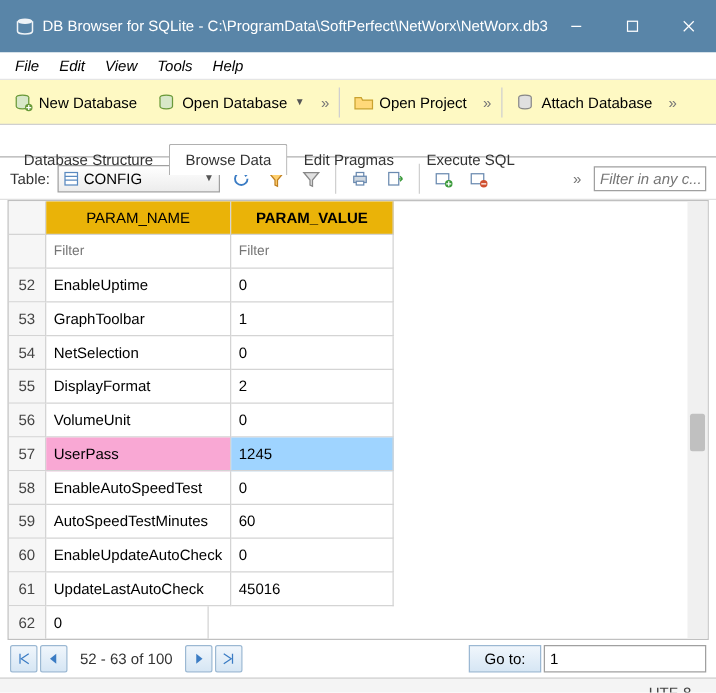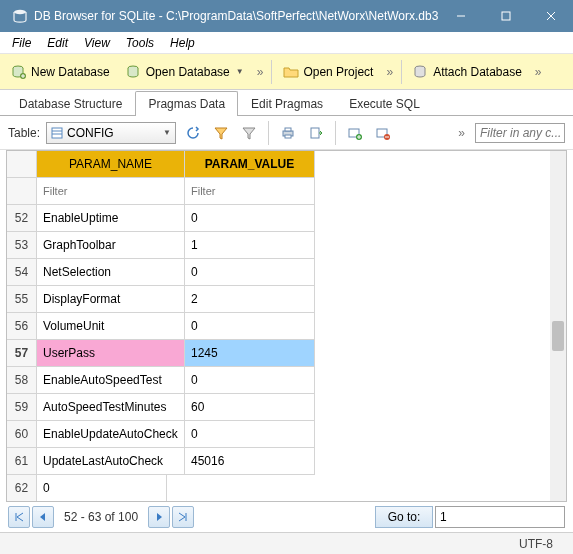--- a/index.html
+++ b/index.html
@@ -1,54 +1,54 @@
 <!DOCTYPE html>
 <html><head>
 <meta charset="utf-8">
 <style>
 * { box-sizing: border-box; margin: 0; padding: 0; font-family: "Segoe UI", Tahoma, sans-serif; font-size: 12px; }
 body { width: 573px; height: 554px; background: #fff; overflow: hidden; }
 
-.titlebar { height: 32px; background: #5985a8; color: #fff; display: flex; align-items: center; padding-left: 12px; }
+.titlebar { height: 42px; background: #5985a8; color: #fff; display: flex; align-items: center; padding-left: 12px; }
 .titlebar .icon { width: 16px; height: 16px; margin-right: 6px; }
 .titlebar .title { flex: 1; font-size: 12px; white-space: nowrap; overflow: hidden; }
 .titlebar .wbtn { width: 45px; height: 30px; display: flex; align-items: center; justify-content: center; color: #fff; }
 
 .menubar { height: 22px; background: #fff; display: flex; align-items: center; padding: 0 4px; border-bottom: 1px solid #e5e5e5; font-style: italic; }
 .menubar .mitem { padding: 2px 8px; }
 
 .toolbar { height: 36px; background: #fef9c3; border-bottom: 1px solid #d0d0d0; display: flex; align-items: center; padding: 0 4px; gap: 2px; }
 .tbtn { display: flex; align-items: center; gap: 4px; padding: 4px 6px; border: 1px solid transparent; border-radius: 2px; }
 .sep { width: 1px; height: 24px; background: #d0d0d0; margin: 0 2px; }
 .chev { color: #777; padding: 0 4px; }
 .dicon { width: 16px; height: 16px; }
 
 .tabs { height: 26px; display: flex; align-items: flex-end; padding: 0 6px; border-bottom: 1px solid #b0b0b0; background: #fff; }
-.tab { padding: 5px 12px; border: 1px solid transparent; border-bottom: none; color: #333; position: relative; top: 1px; }
+.tab { padding: 5px 12px; border: 1px solid transparent; border-bottom: none; color: #333; position: relative; top: 15px; }
 .tab.active { border-color: #b0b0b0; background: #fff; border-top-left-radius: 2px; border-top-right-radius: 2px; }
 
 .controls { height: 34px; display: flex; align-items: center; padding: 4px 8px; gap: 6px; border-bottom: 1px solid #e0e0e0; }
 .controls label { color: #333; }
 .tablesel { width: 130px; height: 22px; border: 1px solid #a0a0a0; background: linear-gradient(#fff,#ececec); display: flex; align-items: center; padding: 0 4px; justify-content: space-between; }
 .ibtn { width: 22px; height: 22px; display: flex; align-items: center; justify-content: center; border: 1px solid transparent; border-radius: 2px; }
 .spacer { flex: 1; }
 .filterany { width: 90px; height: 20px; border: 1px solid #a0a0a0; padding: 0 4px; color: #888; font-style: italic; }
 
 .gridwrap { position: relative; height: 352px; border: 1px solid #c0c0c0; margin: 0 6px; background: #fff; display: flex; }
 .grid { flex: 1; overflow: hidden; }
 .grow { display: flex; height: 27px; }
 .ghcell, .gcell, .grownum, .gcorner, .gfcell { border-right: 1px solid #d4d4d4; border-bottom: 1px solid #d4d4d4; display: flex; align-items: center; padding: 0 6px; }
 .gcorner, .grownum { width: 30px; background: #f6f6f6; justify-content: center; color: #444; }
 .ghcell { background: #eab308; font-weight: normal; justify-content: center; }
 .ghcell.bold { font-weight: bold; }
 .gfcell input { border: none; width: 100%; color: #888; outline: none; font-size: 11px; }
 .col1 { width: 148px; }
 .col2 { width: 130px; }
 .sel .gcell { background: #f9a8d4; }
-.sel .grownum { font-weight: bold; }
+.sel .grownum { font-weight: normal; }
 .sel .col2 { background: #9fd4ff; }
 .vscroll { width: 16px; background: #f0f0f0; position: relative; }
 .vscroll .thumb { position: absolute; left: 2px; right: 2px; top: 170px; height: 30px; background: #c0c0c0; border-radius: 2px; }
 
 .pager { height: 30px; display: flex; align-items: center; padding: 2px 8px; gap: 2px; }
 .pbtn { width: 22px; height: 22px; border: 1px solid #9bb8d3; background: linear-gradient(#f0f6fc,#d6e6f4); display: flex; align-items: center; justify-content: center; border-radius: 2px; }
 .pinfo { padding: 0 8px; color: #333; }
 .goto { width: 58px; height: 22px; border: 1px solid #9bb8d3; background: linear-gradient(#f0f6fc,#d6e6f4); display: flex; align-items: center; justify-content: center; }
 .gotoval { width: 130px; height: 22px; border: 1px solid #a0a0a0; padding: 0 4px; }
 
@@ -123,21 +123,21 @@
         <ellipse cx="7" cy="4" rx="5" ry="2" fill="#e0e0e0" stroke="#888"></ellipse>
         <path d="M2 4v7c0 1.1 2.2 2 5 2s5-.9 5-2V4" fill="#e0e0e0" stroke="#888"></path>
       </svg>
     <span>Attach Database</span>
   </div>
   <span class="chev">»</span>
 </div>
 
 <div class="tabs">
   <div class="tab">Database Structure</div>
-  <div class="tab active">Pragmas Data</div>
+  <div class="tab active">Browse Data</div>
   <div class="tab">Edit Pragmas</div>
   <div class="tab">Execute SQL</div>
 </div>
 
 <div class="controls">
   <label>Table:</label>
   <div class="tablesel">
     <span style="display:flex;align-items:center;gap:4px">
         <svg width="12" height="12">
           <rect x="1" y="1" width="10" height="10" fill="#fff" stroke="#5a8ac0"></rect>

